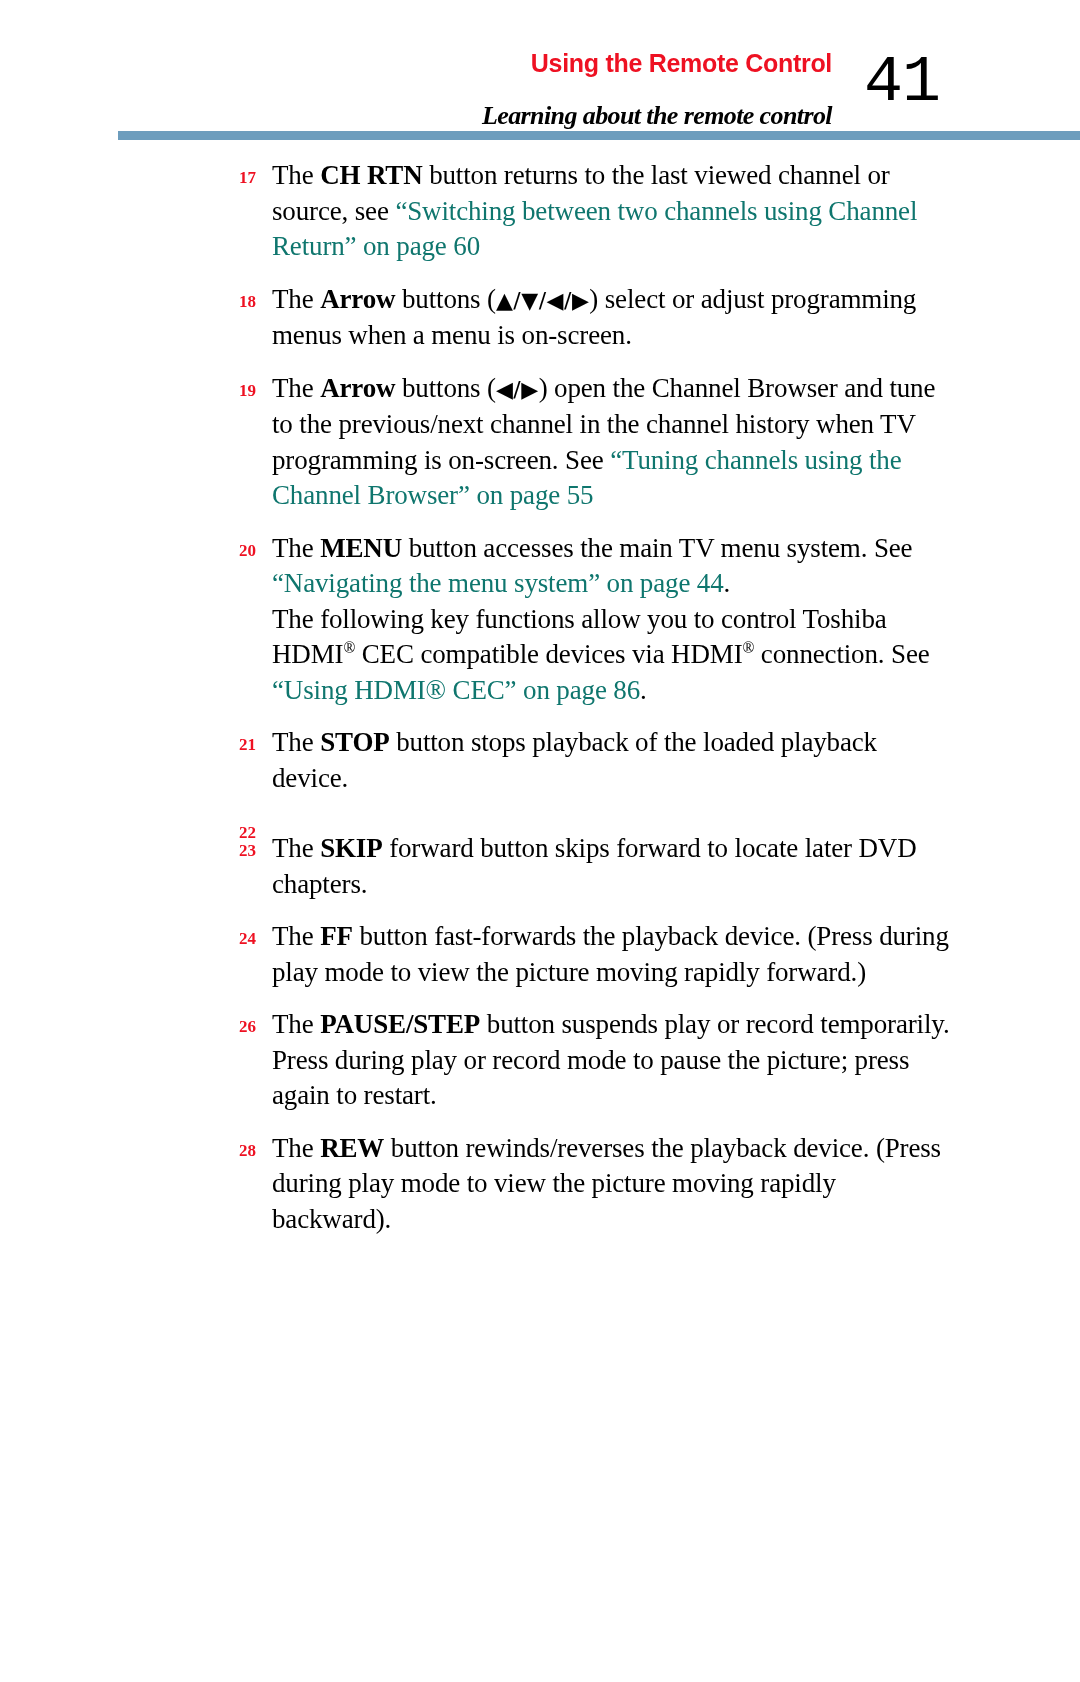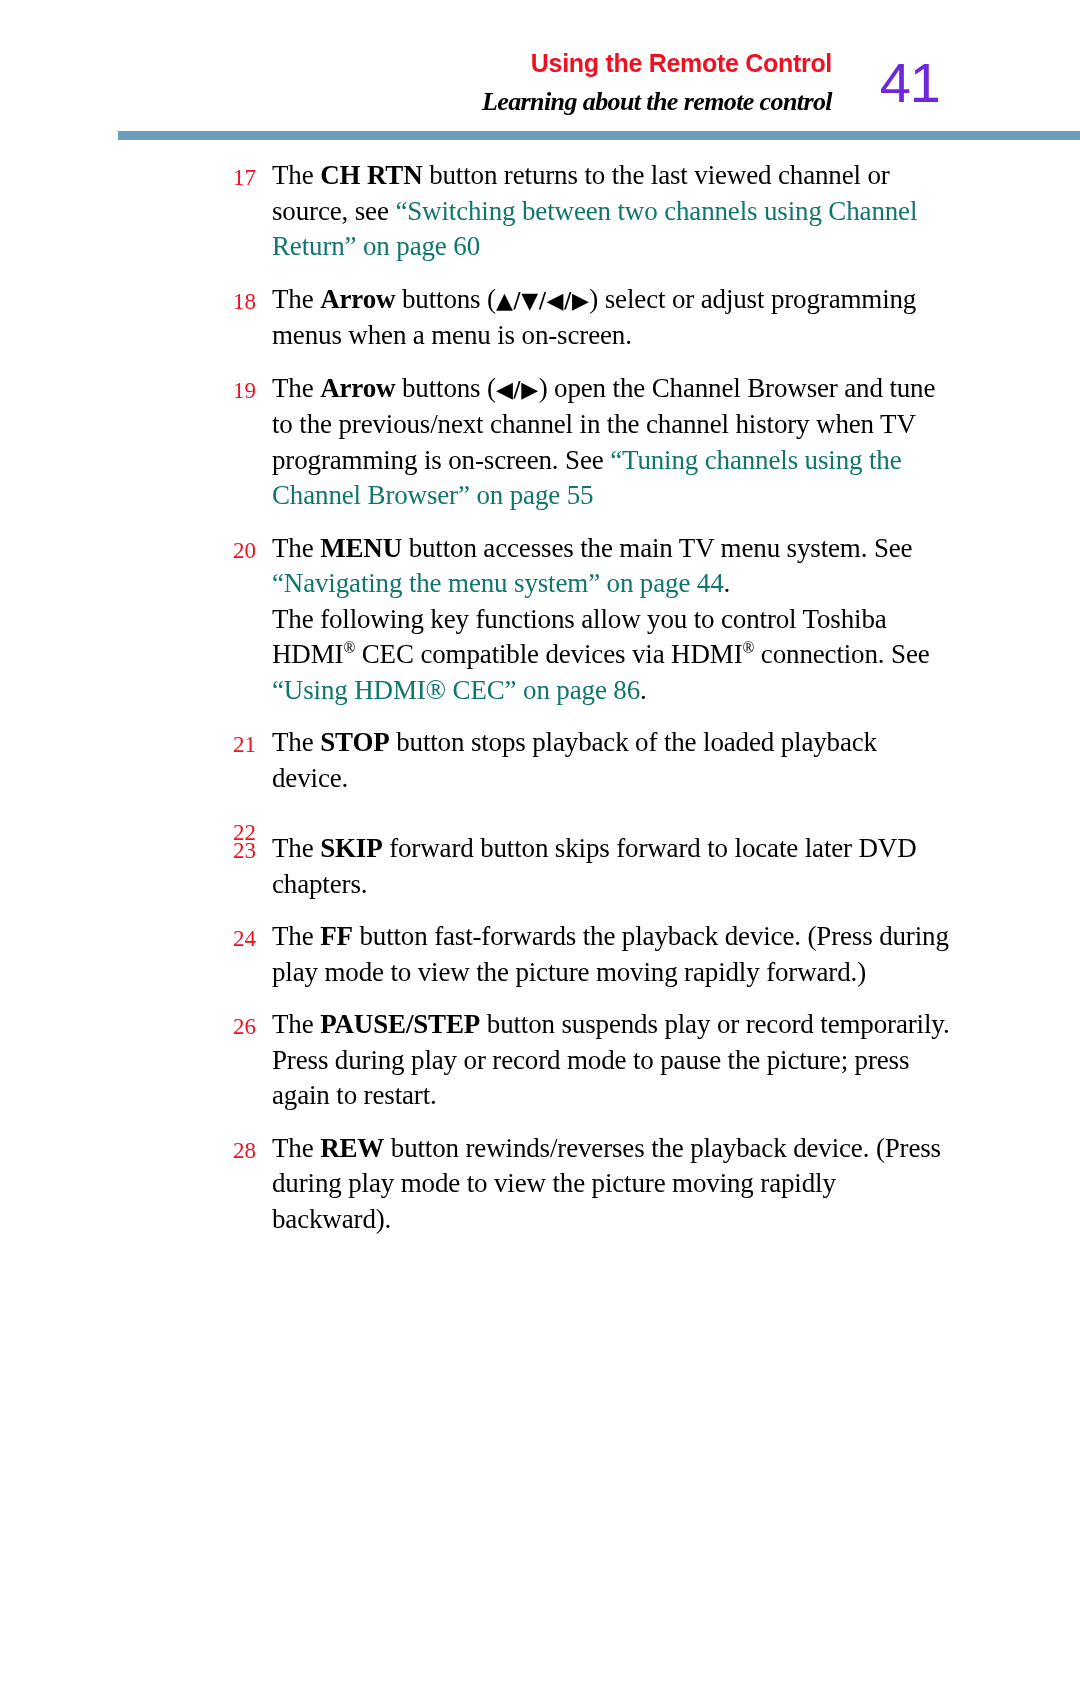--- a/index.html
+++ b/index.html
@@ -42,30 +42,30 @@
   }
   .header-subtitle {
     font-family: "Liberation Serif", "DejaVu Serif", serif;
     font-style: italic;
     font-weight: bold;
     font-size: 26px;
     color: #000000;
     line-height: 36px;
     letter-spacing: -0.6px;
     white-space: nowrap;
-    margin-top: 6px;
+    margin-top: 20px;
   }
   .page-number {
     position: absolute;
     right: 60px;
     top: -8px;
-    font-family: Liberation Sans, sans-serif;
-    font-size: 56px;
+    font-family: Liberation Mono, monospace;
+    font-size: 65px;
     font-weight: 300;
-    color: #6d28d9;
+    color: #000000;
     line-height: 86px;
     letter-spacing: -1px;
   }
   .rule {
     position: absolute;
     left: 118px;
     top: 131px;
     width: 962px;
     height: 9px;
     background: #6d9dbd;
@@ -86,22 +86,22 @@
     margin-bottom: 17px;
     min-height: 1px;
   }
   .item-num {
     position: absolute;
     left: 212px;
     top: 2px;
     width: 44px;
     text-align: right;
     font-family: "Liberation Serif", "DejaVu Serif", serif;
-    font-weight: normal;
-    font-size: 23px;
+    font-weight: bold;
+    font-size: 17px;
     color: #ee1122;
     line-height: 36px;
   }
   .item-text {
     font-family: "Liberation Serif", "DejaVu Serif", serif;
     font-size: 27px;
     line-height: 35.5px;
     color: #000000;
     text-align: left;
     letter-spacing: -0.15px;

